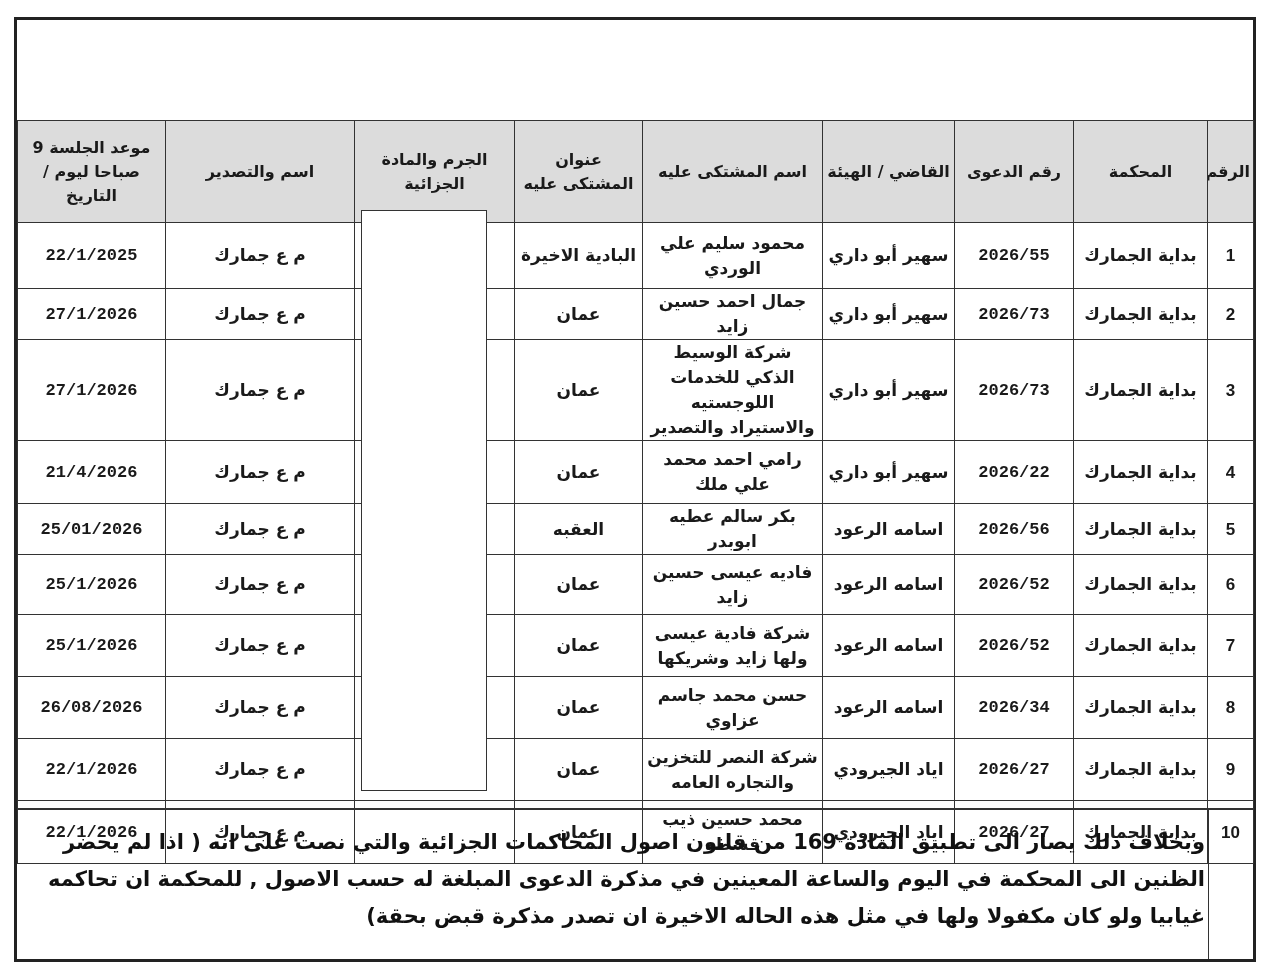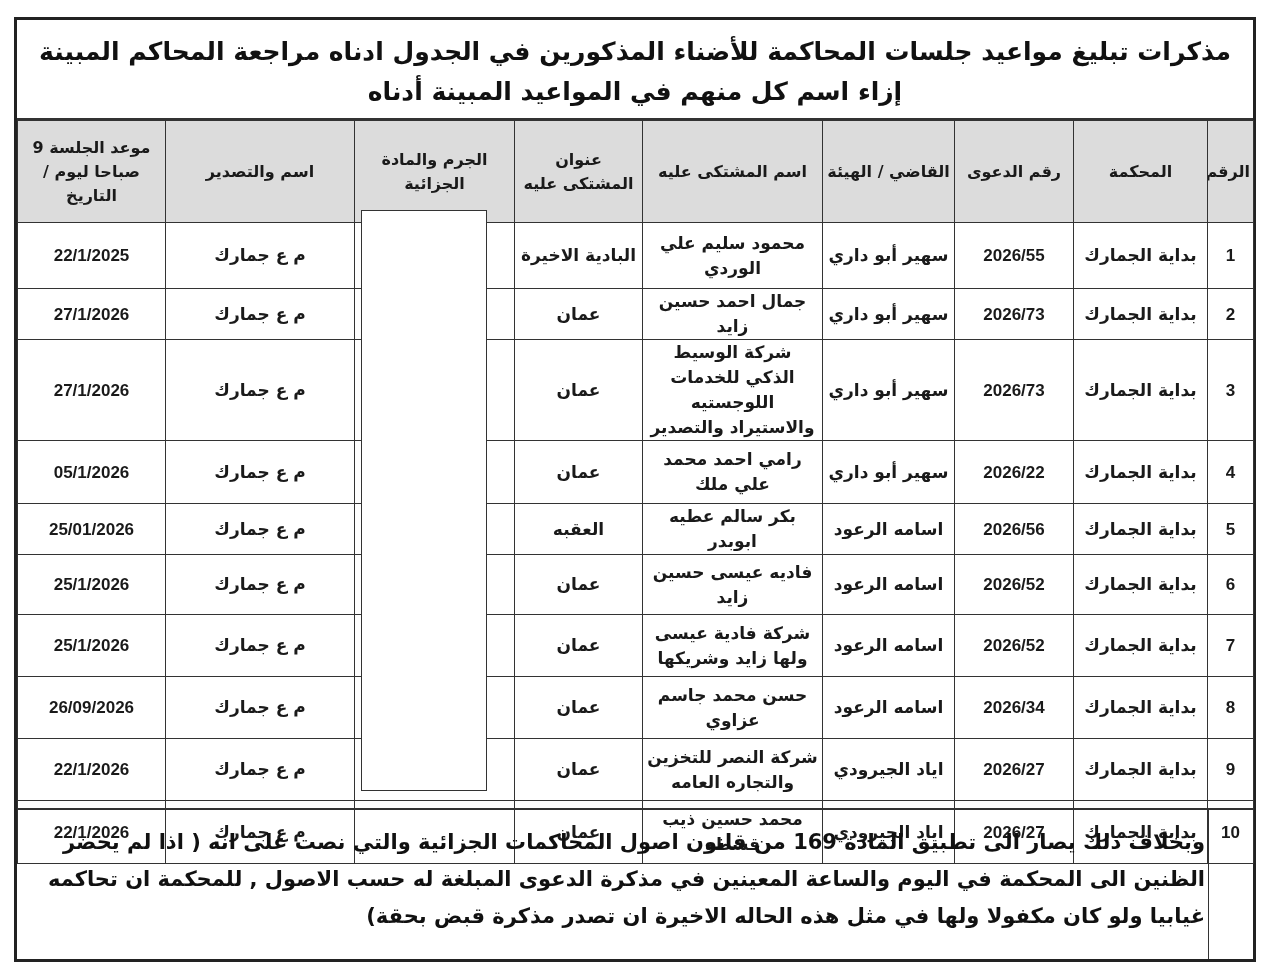--- a/index.html
+++ b/index.html
@@ -20,21 +20,21 @@
   table.grid {
     position:absolute; left:0; top:100px; border-collapse:collapse; direction:rtl;
     table-layout:fixed; width:1236px;
   }
   table.grid td, table.grid th {
     border:1.5px solid #333; text-align:center; vertical-align:middle; padding:0 3px;
     font-weight:bold; font-size:17px; line-height:25px; overflow:hidden;
   }
   table.grid thead th { background:#dcdcdc; font-size:16px; line-height:24px; height:101px; }
   td.num { font-size:18px; font-family:"Liberation Sans",sans-serif; }
-  td.caseno, td.date { font-size:20px; font-family:Liberation Sans, sans-serif; }
+  td.caseno, td.date { font-size:20px; font-family:Liberation Mono, monospace; }
   td.crime { border-top:none; border-bottom:none; background:#fff; }
   .crime-box {
     position:absolute; left:361px; top:210px; width:126px; height:581px;
     border:1.5px solid #333; background:#fff; box-sizing:border-box;
   }
   .footer {
     position:absolute; left:0; top:788px; width:1236px; height:151px; box-sizing:border-box;
     border-top:2px solid #333;
   }
   .footer-text {
@@ -46,21 +46,20 @@
     position:absolute; pointer-events:none; border-radius:50%;
   }
 </style>
 </head>
 <body>
 
 <div class="watermark" style="left:500px;top:80px;width:260px;height:260px;border:22px solid rgba(243,178,122,0.35);"></div>
 <div class="watermark" style="left:495px;top:470px;width:270px;height:270px;border:22px solid rgba(243,178,122,0.35);"></div>
 
 <div class="sheet">
-  <div class="title">مذكرات تبليغ مواعيد جلسات المحاكمة للأضناء المذكورين في الجدول ادناه مراجعة المحاكم المبينة إزاء اسم كل منهم في المواعيد المبينة أدناه</div>
 
   <table class="grid">
     <colgroup>
       <col style="width:46px">
       <col style="width:134px">
       <col style="width:119px">
       <col style="width:132px">
       <col style="width:180px">
       <col style="width:128px">
       <col style="width:160px">
@@ -116,21 +115,21 @@
       </tr>
       <tr style="height:63px">
         <td class="num">4</td>
         <td>بداية الجمارك</td>
         <td class="caseno">2026/22</td>
         <td>سهير أبو داري</td>
         <td>رامي احمد محمد علي ملك</td>
         <td>عمان</td>
         <td class="crime"></td>
         <td>م ع جمارك</td>
-        <td class="date">05/1/2026</td>
+        <td class="date">21/4/2026</td>
       </tr>
       <tr style="height:30px">
         <td class="num">5</td>
         <td>بداية الجمارك</td>
         <td class="caseno">2026/56</td>
         <td>اسامه الرعود</td>
         <td>بكر سالم عطيه ابوبدر</td>
         <td>العقبه</td>
         <td class="crime"></td>
         <td>م ع جمارك</td>
@@ -160,21 +159,21 @@
       </tr>
       <tr style="height:62px">
         <td class="num">8</td>
         <td>بداية الجمارك</td>
         <td class="caseno">2026/34</td>
         <td>اسامه الرعود</td>
         <td>حسن محمد جاسم عزاوي</td>
         <td>عمان</td>
         <td class="crime"></td>
         <td>م ع جمارك</td>
-        <td class="date">26/09/2026</td>
+        <td class="date">26/08/2026</td>
       </tr>
       <tr style="height:62px">
         <td class="num">9</td>
         <td>بداية الجمارك</td>
         <td class="caseno">2026/27</td>
         <td>اياد الجيرودي</td>
         <td>شركة النصر للتخزين والتجاره العامه</td>
         <td>عمان</td>
         <td class="crime"></td>
         <td>م ع جمارك</td>

